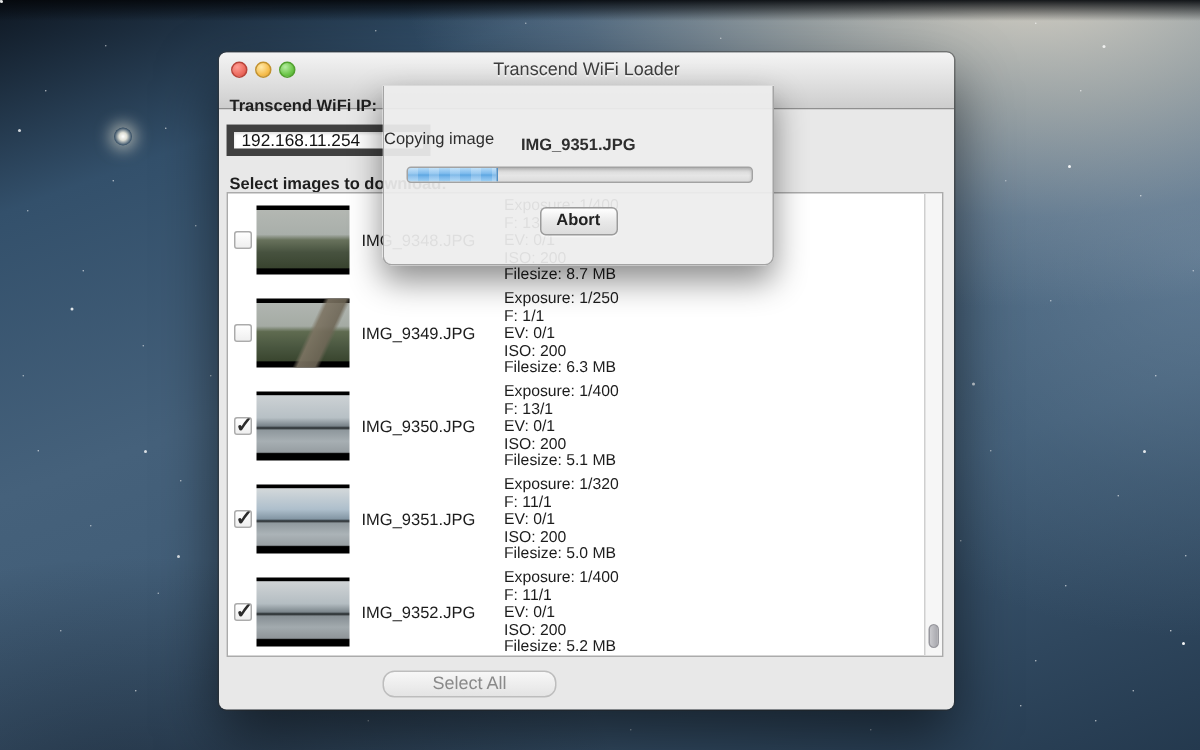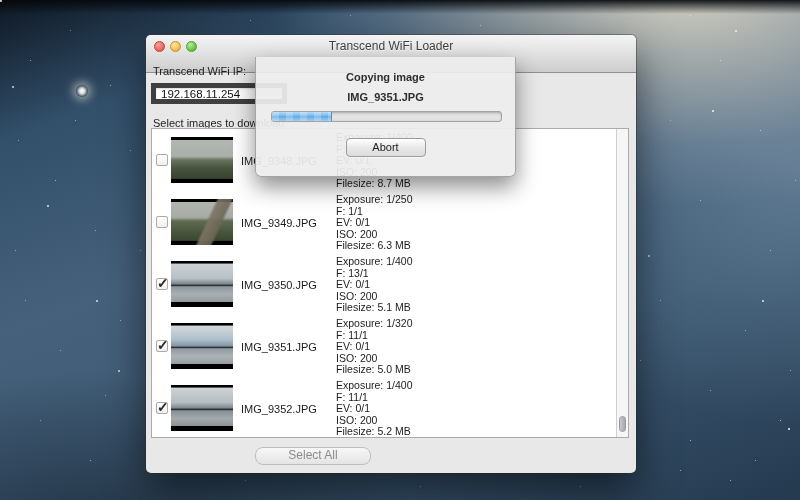--- a/index.html
+++ b/index.html
@@ -46,21 +46,21 @@
   .titlebar { position:absolute; left:0; top:0; width:100%; height:38px;
     background:linear-gradient(180deg,#f4f4f4 0%,#e3e3e3 45%,#cdcdcd 100%);
     border-bottom:1px solid #8f8f8f; border-radius:5px 5px 0 0; }
   .titlebar .title { position:absolute; left:0; right:0; top:4px; text-align:center;
     font-size:12px; color:#3e3e3e; text-shadow:0 1px 0 rgba(255,255,255,0.7); }
   .tl { position:absolute; top:6px; width:11px; height:11px; border-radius:50%; }
   .tl-red    { left:8px;  background:radial-gradient(circle at 35% 30%, #ff9d94, #ec6c60 60%, #d2483c); border:1px solid #b8443a; }
   .tl-yellow { left:24px; background:radial-gradient(circle at 35% 30%, #ffe9a8, #f6be4f 60%, #dd9d2f); border:1px solid #c2922f; }
   .tl-green  { left:40px; background:radial-gradient(circle at 35% 30%, #b6eda1, #6cc649 60%, #4aa32c); border:1px solid #51a02e; }
 
-  .label { position:absolute; font-size:11px; font-weight:400; color:#1e1e1e; }
+  .label { position:absolute; font-size:11px; font-weight:700; color:#1e1e1e; }
   .ip-label { left:7px; top:30px; }
   .select-label { left:7px; top:82px; }
   .ip-input { position:absolute; left:5px; top:48px; width:136px; height:21px;
     border:5px solid #404040; box-shadow:inset 0 1px 2px rgba(0,0,0,0.15); background:#fff;
     font-family:"Liberation Sans", sans-serif; font-size:11.5px; color:#111; padding:0 5px; }
 
   
   .listbox { position:absolute; left:5px; top:93px; width:478px; height:310px;
     background:#fff; border:1px solid #ababab; overflow:hidden; }
   .row { position:relative; height:62px; }
@@ -92,37 +92,37 @@
   .pill-btn { position:absolute; top:412px; height:18px; border-radius:8px;
     background:linear-gradient(180deg,#f7f7f7,#e4e4e4); border:1px solid #bdbdbd;
     font-family:"Liberation Sans", sans-serif; font-size:12px; color:#8a8a8a; text-align:center; line-height:14px; }
   .btn-select-all { left:109px; width:116px; }
   .btn-download  { left:241px; width:117px; }
 
   
   .sheet { position:absolute; left:109px; top:22px; width:261px; height:120px;
     background:rgba(237,237,237,0.93); border:1px solid rgba(140,140,140,0.75); border-top:none;
     border-radius:0 0 6px 6px; box-shadow:0 10px 22px rgba(0,0,0,0.45); z-index:5; }
-  .sheet-title { position:absolute; left:0; right:0; top:14px; text-align:center;
-    font-size:11px; font-weight:700; color:#2e2e2e; }
+  .sheet-title { position:absolute; left:0; right:0; top:30px; 
+    font-size:11px; font-weight:400; color:#2e2e2e; }
   .sheet-file  { position:absolute; left:0; right:0; top:34px; text-align:center;
     font-size:11px; font-weight:700; color:#2e2e2e; }
   .progress-track { position:absolute; left:15px; top:54px; width:231px; height:11px;
     border:1px solid #a2a2a2; border-radius:3px;
     background:linear-gradient(180deg,#d4d4d4,#e6e6e6 55%,#dcdcdc); box-shadow:inset 0 1px 2px rgba(0,0,0,0.18); overflow:hidden; }
   .progress-fill { position:absolute; left:0; top:0; height:100%;
     background:
       repeating-linear-gradient(90deg, rgba(255,255,255,0.22) 0 7px, rgba(255,255,255,0) 7px 14px),
       linear-gradient(180deg,#b3daf7 0%,#7fbbed 40%,#5da7e2 52%,#74b4e9 64%,#9fd0f4 100%);
     border-right:1px solid #5490c4; }
   .abort-btn { position:absolute; left:50%; top:81px; transform:translateX(-50%);
-    width:80px; height:19px; border-radius:4px;
+    width:52px; height:19px; border-radius:4px;
     background:linear-gradient(180deg,#ffffff,#e9e9e9 50%,#dcdcdc);
     border:1px solid #9b9b9b; box-shadow:0 1px 1px rgba(255,255,255,0.6);
-    font-family:"Liberation Sans", sans-serif; font-size:11px; font-weight:400; color:#222;
+    font-family:"Liberation Sans", sans-serif; font-size:11px; font-weight:700; color:#222;
     text-align:center; line-height:17px; }
 </style>
 </head>
 <body>
 
 <div class="desktop">
   <div class="star-layer stars-small"></div>
   <div class="star-layer stars-big"></div>
   <div class="star-glow"></div>
 

